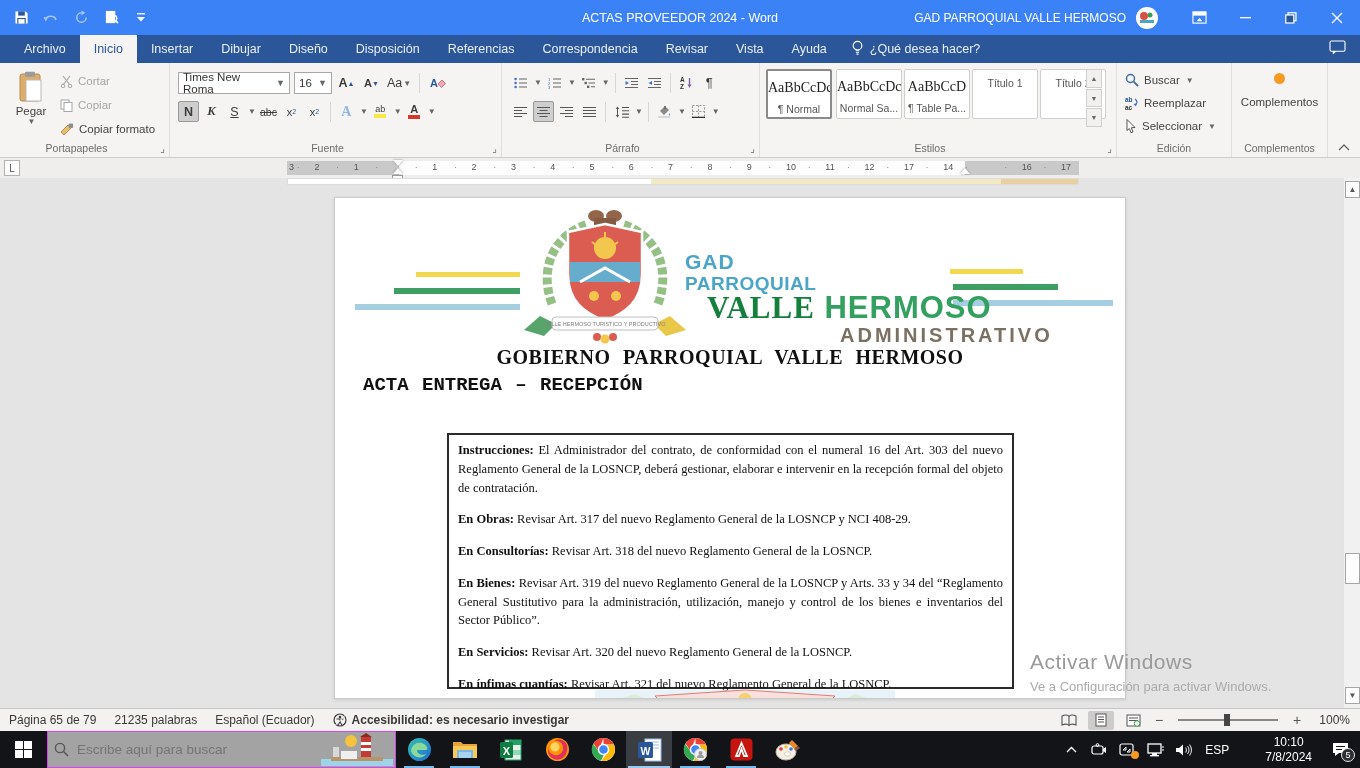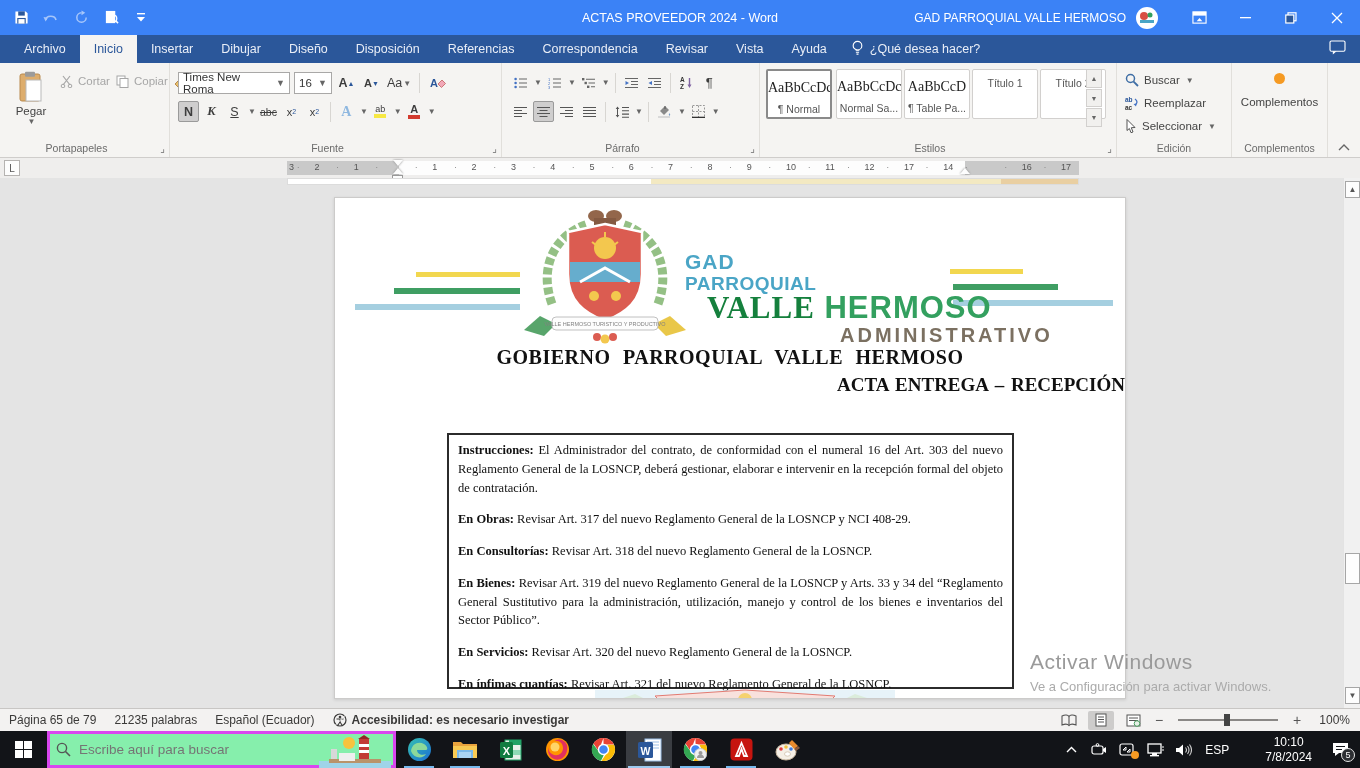--- a/index.html
+++ b/index.html
@@ -36,21 +36,21 @@
   .glabel.full { right:0; }
   .launcher { position:absolute; bottom:3px; right:4px; font-size:10px; color:#6b6b6b; }
   .g-clip { left:0; width:170px; }
   .g-font { left:170px; width:332px; }
   .g-par  { left:502px; width:258px; }
   .g-sty  { left:760px; width:357px; }
   .g-edit { left:1117px; width:115px; }
   .g-add  { left:1232px; width:96px; }
 
   .paste-btn { position:absolute; left:6px; top:8px; width:50px; height:72px; text-align:center; border-radius:2px; }
-  .clip-col { position:absolute; left:60px; top:9px; display:flex; gap:6px; }
+  .clip-col { position:absolute; left:60px; top:9px; display:flex; flex-direction:column; gap:6px; }
   .small-cmd { display:flex; align-items:center; gap:5px; height:18px; white-space:nowrap; }
   .small-cmd.disabled { color:#a6a6a6; }
 
   .combo { height:22px; background:#fff; border:1px solid #a9a8a7; display:flex; align-items:center;
            padding:0 4px; color:#333; font-size:11.5px; }
   .combo .caret { margin-left:auto; color:#666; font-size:9px; padding-left:4px; }
   .fr1 { position:absolute; left:8px; top:9px; display:flex; align-items:center; gap:4px; }
   .fr2 { position:absolute; left:8px; top:38px; display:flex; align-items:center; gap:2px; }
   .fbtn { min-width:21px; height:21px; display:flex; align-items:center; justify-content:center;
           color:#3d3d3d; font-size:12.5px; border-radius:2px; padding:0 1px; }
@@ -108,22 +108,22 @@
 
   .logo-crest { position:absolute; left:175px; top:6px; }
   .lg-gad { position:absolute; left:350px; top:52px; font-size:21px; font-weight:bold; color:#4aa5c6; letter-spacing:1px; }
   .lg-parr { position:absolute; left:350px; top:75px; font-size:19px; font-weight:bold; color:#4aa5c6; letter-spacing:.5px; }
   .lg-vh { position:absolute; left:372px; top:92px; font-size:31px; font-weight:bold; letter-spacing:1px; white-space:nowrap; }
   .lg-vh .v { color:#15803d;font-family:Liberation Serif, serif; } .lg-vh .h { color:#33a05f; }
   .lg-admin { position:absolute; left:505px; top:126px; font-size:20px; font-weight:bold; color:#7b7061; letter-spacing:3px; }
 
   .h1 { position:absolute; left:0; right:0; top:148px; text-align:center; font-family:"Liberation Serif","DejaVu Serif",serif;
         font-size:20px; font-weight:bold; color:#111; word-spacing:7px; letter-spacing:.5px; }
-  .h2 { position:absolute; left:0; right:0; top:176px; text-align:right; font-family:Liberation Serif, serif;
-        font-size:19px; font-weight:bold; color:#111; word-spacing:2px; }
+  .h2 { position:absolute; left:0; right:0; top:176px; text-align:left; font-family:Liberation Mono, monospace;
+        font-size:19px; font-weight:bold; color:#111; word-spacing:2px;padding-left:28px; }
 
   .instrbox { position:absolute; left:112px; top:235px; width:567px; height:256px; border:2px solid #2b2b2b;
               padding:6px 9px 0 9px; font-family:"Liberation Serif","DejaVu Serif",serif; font-size:12.5px;
               color:#111; }
   .instrbox p { text-align:justify; line-height:1.5; margin-bottom:13px; }
 
   .footer-emblem { position:absolute; left:260px; top:488px; opacity:.75; }
 
   .watermark { position:absolute; left:1030px; top:472px; color:#9f9f9f; }
   .watermark .wl1 { font-size:21px; letter-spacing:.5px; color:#9a9a9a; }
@@ -144,21 +144,21 @@
   .viewbtn { width:26px; height:19px; display:flex; align-items:center; justify-content:center; border-radius:2px; }
   .viewbtn.sel { background:#cdcccb; }
   .zoomtrack { width:100px; height:2px; background:#8a8886; position:relative; margin:0 6px; }
   .zoomthumb { position:absolute; left:46px; top:-5px; width:6px; height:12px; background:#444; }
   .zoomsign { font-size:14px; color:#555; width:14px; text-align:center; }
   .zoomval { width:40px; text-align:right; }
 
   
   .taskbar { position:absolute; left:0; top:731px; width:1360px; height:37px; background:#121418; display:flex; align-items:stretch; }
   .startbtn { width:47px; display:flex; align-items:center; justify-content:center; }
-  .tsearch { width:349px; background:#86efac; border:3px solid #d946ef; display:flex; align-items:center;
+  .tsearch { width:349px; background:#a3a3a3; border:1px solid #d946ef; display:flex; align-items:center;
              padding:0 6px; gap:8px; position:relative; }
   .tsearch input { border:0; outline:0; background:transparent; font-size:13.5px; color:#444; width:200px;
                    font-family:"Liberation Sans","DejaVu Sans",sans-serif; }
   .tsearch .lh { position:absolute; right:2px; top:1px; }
   .appicon { width:46px; display:flex; align-items:center; justify-content:center; position:relative; }
   .appicon.active { background:#3a3d42; }
   .appicon .ul { position:absolute; bottom:0; left:8px; right:8px; height:2px; background:#76b9ed; }
   .appicon.active .ul { left:2px; right:2px; background:#9cc9ef; }
   .tray { margin-left:auto; display:flex; align-items:center; gap:0; color:#fff; }
   .trayicon { width:28px; height:37px; display:flex; align-items:center; justify-content:center; position:relative; }

